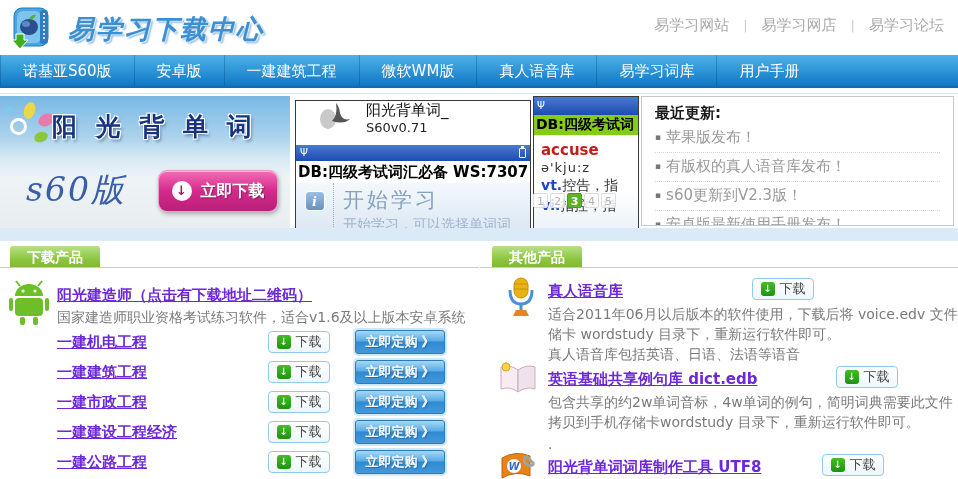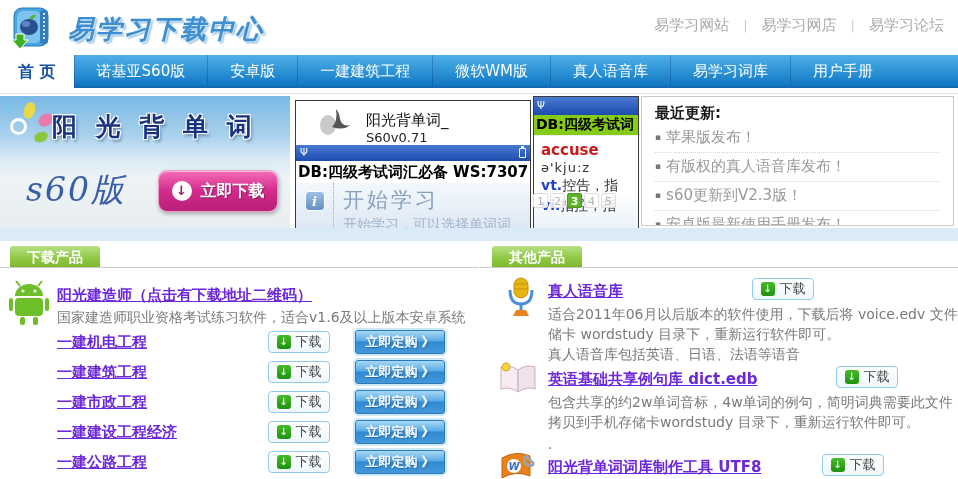--- a/index.html
+++ b/index.html
@@ -46,21 +46,21 @@
   .petal { position:absolute; border-radius:50%; }
   .petal.y { left:20px; top:2px;  width:11px; height:17px; background:#e8d84a; transform:rotate(18deg); }
   .petal.p { left:36px; top:12px; width:12px; height:16px; background:#e87aae; transform:rotate(62deg); }
   .petal.g { left:30px; top:32px; width:14px; height:10px; background:#8cc63f; transform:rotate(-20deg); }
   .petal.w { left:6px;  top:18px; width:17px; height:17px; background:transparent; border:3px solid #fff; }
   .petal.b { left:2px;  top:6px;  width:7px;  height:7px;  background:#7ec8ea; }
 
   
   .shot1 { position:absolute; left:295px; top:4px; width:236px; height:128px; background:#fff;
            border:1px solid #3a3a3a; border-bottom:none; overflow:hidden; }
-  .s1-head { height:44px; display:flex; align-items:flex-end; background:#fff; }
+  .s1-head { height:44px; display:flex; align-items:flex-start; background:#fff; }
   .s1-applogo { margin-left:20px; }
   .s1-txt { margin-left:14px; }
   .s1-name { font-size:15px; color:#111; }
   .s1-ver { font-size:13px; color:#222; }
   .s1-bar { height:16px; background:linear-gradient(180deg,#4a7ad0,#1c4cb0); display:flex; align-items:center;
             justify-content:space-between; padding:0 4px; }
   .sig { color:#fff; font-size:10px; line-height:10px; }
   .batt { width:7px; height:10px; border:1px solid #fff; border-radius:1px; position:relative; }
   .batt:before { content:""; position:absolute; left:1px; top:-3px; width:3px; height:2px; background:#fff; }
   .s1-db { height:22px; display:flex; align-items:center; font-size:15px; font-weight:bold; color:#000;
@@ -154,21 +154,20 @@
     <div class="top-links">
       <a>易学习网站</a>
       <span class="top-sep">|</span>
       <a>易学习网店</a>
       <span class="top-sep">|</span>
       <a>易学习论坛</a>
     </div>
   </div>
 
   <div class="nav">
-    <div class="nav-item active first">首 页</div>
     <div class="nav-item">诺基亚S60版</div>
     <div class="nav-item">安卓版</div>
     <div class="nav-item">一建建筑工程</div>
     <div class="nav-item">微软WM版</div>
     <div class="nav-item">真人语音库</div>
     <div class="nav-item">易学习词库</div>
     <div class="nav-item">用户手册</div>
   </div>
   <div class="sub-line"></div>
 

